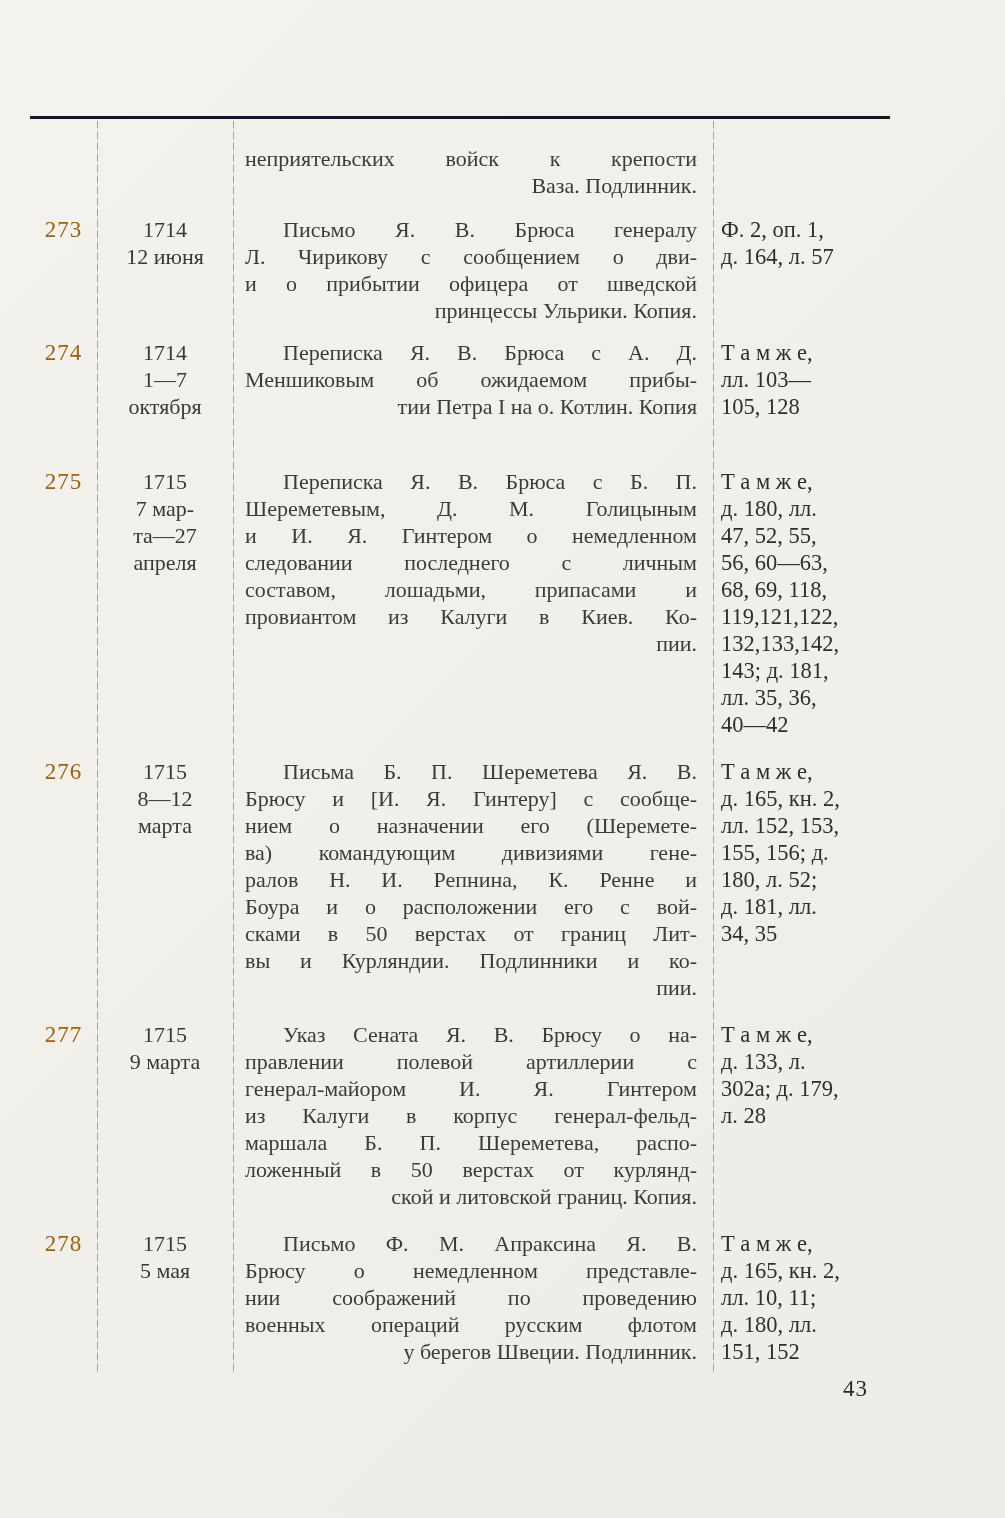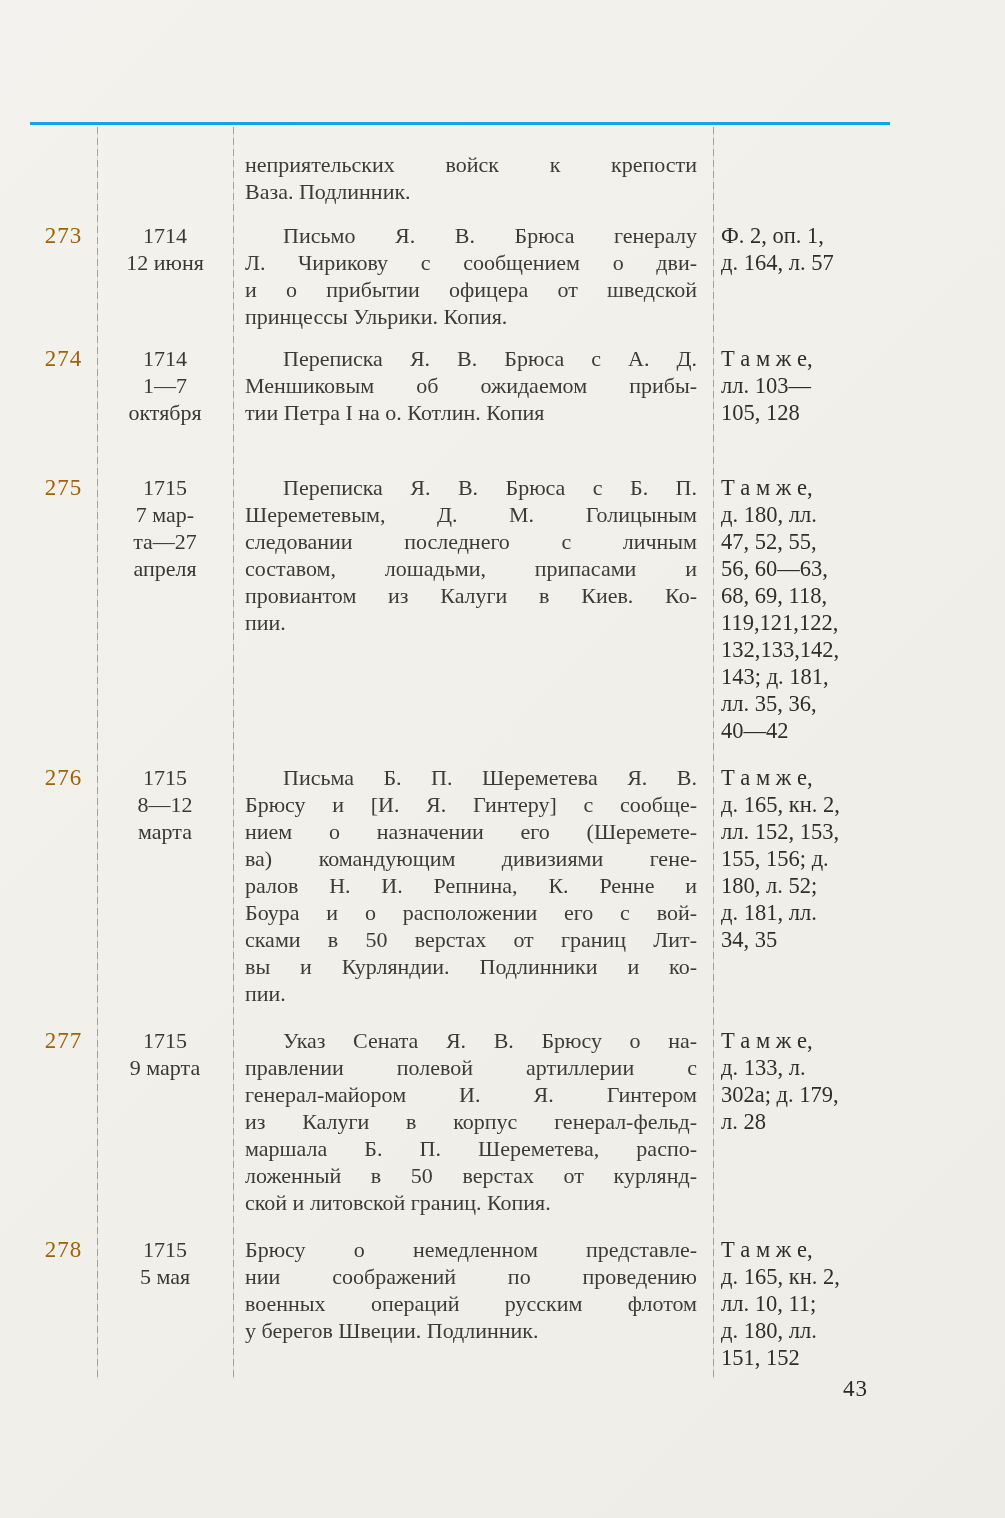--- a/index.html
+++ b/index.html
@@ -7,23 +7,23 @@
     width: 1005px; height: 1518px;
     background: linear-gradient(135deg, #f4f2ee 0%, #f1efe9 55%, #eeece6 100%);
     font-family: "Liberation Serif", "DejaVu Serif", serif;
     color: #3d3b38;
     position: relative;
     overflow: hidden;
   }
   .page { position: absolute; inset: 0; }
   .table-wrap {
     position: absolute;
-    left: 30px; top: 122px;
+    left: 30px; top: 116px;
     width: 860px;
-    border-top: 3px solid #0ea5e9;
+    border-top: 3px solid #0f172a;
   }
   .vrule {
     position: absolute; top: 2px;
     width: 1px; height: 1252px;
     background: repeating-linear-gradient(
       to bottom, rgba(70,66,60,0.45) 0 7px, rgba(70,66,60,0.12) 7px 11px);
   }
   .vrule.v1 { left: 67px; }
   .vrule.v2 { left: 203px; }
   .vrule.v3 { left: 683px; }
@@ -40,21 +40,21 @@
     text-align: center;
     font-size: 23px; line-height: 27px;
     color: #a16207; letter-spacing: 1px;
   }
   .c-date { width: 136px; flex: none; text-align: center; }
   .c-desc { width: 480px; flex: none; padding: 0 16px 0 12px; box-sizing: border-box; }
   .c-ref  { width: 177px; flex: none; padding-left: 8px; box-sizing: border-box; }
   .line { font-size: 22px; line-height: 27px; }
   .c-date .line { color: #3a3834; }
   .jl { text-align: justify; text-align-last: justify; }
-  .ll { text-align: left; }
+  .ll { text-align: right; }
   .fl { padding-left: 38px; }
   .c-ref .line { font-size: 22.5px; color: #302e2b; line-height: 27px; }
   .page-number {
     position: absolute;
     left: 843px; top: 1376px;
     font-size: 23px; color: #2c2a27; letter-spacing: 1px;
   }
 </style>
 </head>
 <body>
@@ -116,20 +116,21 @@
       <div class="c-num">275</div>
       <div class="c-date">
         <div class="line">1715</div>
         <div class="line">7 мар-</div>
         <div class="line">та—27</div>
         <div class="line">апреля</div>
       </div>
       <div class="c-desc">
         <div class="line jl fl">Переписка Я. В. Брюса с Б. П.</div>
         <div class="line jl">Шереметевым, Д. М. Голицыным</div>
+        <div class="line jl">и И. Я. Гинтером о немедленном</div>
         <div class="line jl">следовании последнего с личным</div>
         <div class="line jl">составом, лошадьми, припасами и</div>
         <div class="line jl">провиантом из Калуги в Киев. Ко-</div>
         <div class="line ll">пии.</div>
       </div>
       <div class="c-ref">
         <div class="line">Т а м  ж е,</div>
         <div class="line">д. 180, лл.</div>
         <div class="line">47, 52, 55,</div>
         <div class="line">56, 60—63,</div>
@@ -194,20 +195,21 @@
       </div>
     </div>
 
     <div class="row r278">
       <div class="c-num">278</div>
       <div class="c-date">
         <div class="line">1715</div>
         <div class="line">5 мая</div>
       </div>
       <div class="c-desc">
+        <div class="line jl fl">Письмо Ф. М. Апраксина Я. В.</div>
         <div class="line jl">Брюсу о немедленном представле-</div>
         <div class="line jl">нии соображений по проведению</div>
         <div class="line jl">военных операций русским флотом</div>
         <div class="line ll">у берегов Швеции. Подлинник.</div>
       </div>
       <div class="c-ref">
         <div class="line">Т а м  ж е,</div>
         <div class="line">д. 165, кн. 2,</div>
         <div class="line">лл. 10, 11;</div>
         <div class="line">д. 180, лл.</div>

